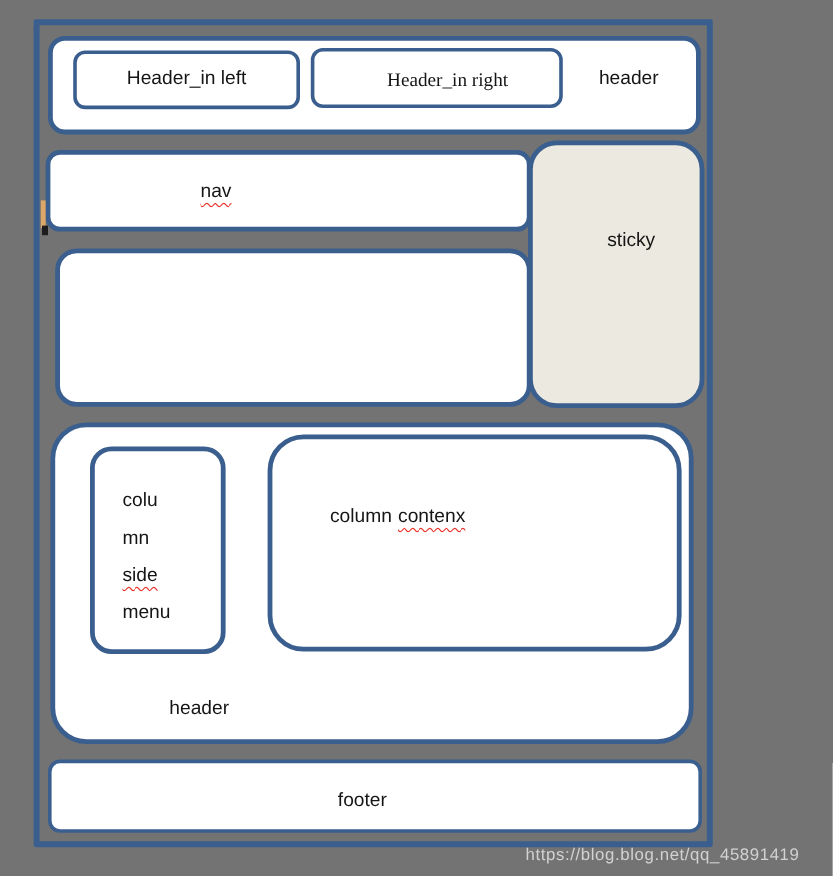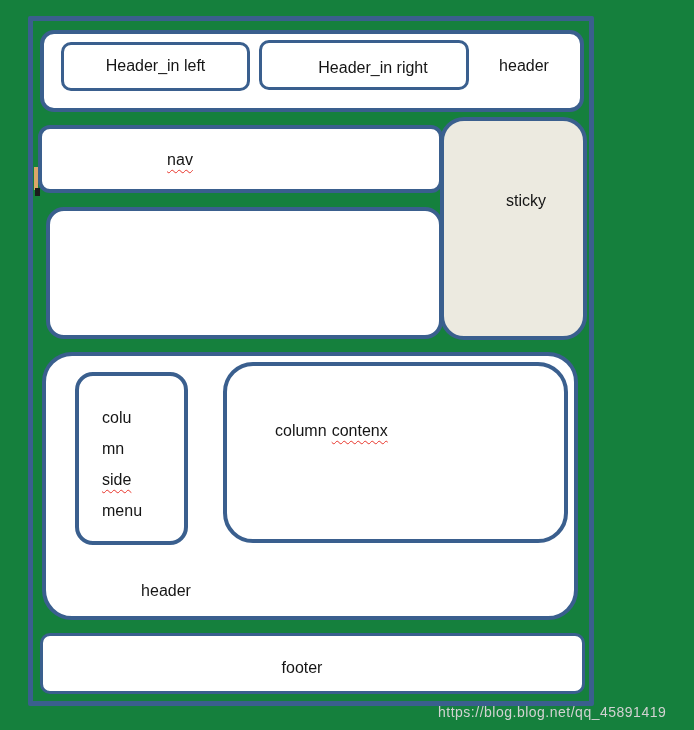--- a/index.html
+++ b/index.html
@@ -5,21 +5,21 @@
   html, body {
     margin: 0;
     padding: 0;
     background: #ffffff;
     font-family: "Liberation Sans", "DejaVu Sans", sans-serif;
   }
   #canvas {
     position: relative;
     width: 694px;
     height: 730px;
-    background: #15803d;
+    background: #737373;
     overflow: hidden;
     color: #111111;
     font-size: 16px;
   }
   .box {
     position: absolute;
     box-sizing: border-box;
     border: 4px solid #3A5F8E;
     background: #ffffff;
   }
@@ -42,21 +42,21 @@
   #outer {
     left: 28px; top: 16px; width: 566px; height: 690px;
     border-width: 5px; border-radius: 2px;
     background: transparent;
   }
   
   #header-box  { left: 40px;  top: 30px;  width: 544px; height: 82px; border-radius: 14px; }
   #header-in-left  { left: 61px;  top: 42px; width: 189px; height: 49px; border-width: 3px; border-radius: 10px; }
   #header-in-right { left: 259px; top: 40px; width: 210px; height: 50px; border-width: 3px; border-radius: 10px; }
   #header-in-left-label  { left: 61px;  top: 56px; width: 189px; }
-  #header-in-right-label { left: 259px; top: 58px; width: 228px; }
+  #header-in-right-label { left: 259px; top: 58px; width: 228px; font-family: Liberation Serif, serif; }
   #header-label { left: 474px; top: 56px; width: 100px; }
   
   #nav-box   { left: 38px; top: 125px; width: 405px; height: 68px; border-radius: 12px; z-index: 1; }
   #nav-label { left: 120px; top: 150px; width: 120px; z-index: 2; text-align: center; }
   
   #banner-box   { left: 46px; top: 207px; width: 397px; height: 132px; border-radius: 18px; z-index: 1; }
   #banner-label { left: 184px; top: 260px; width: 120px; z-index: 2; }
   
   #sticky-box {
     left: 440px; top: 117px; width: 147px; height: 223px;

